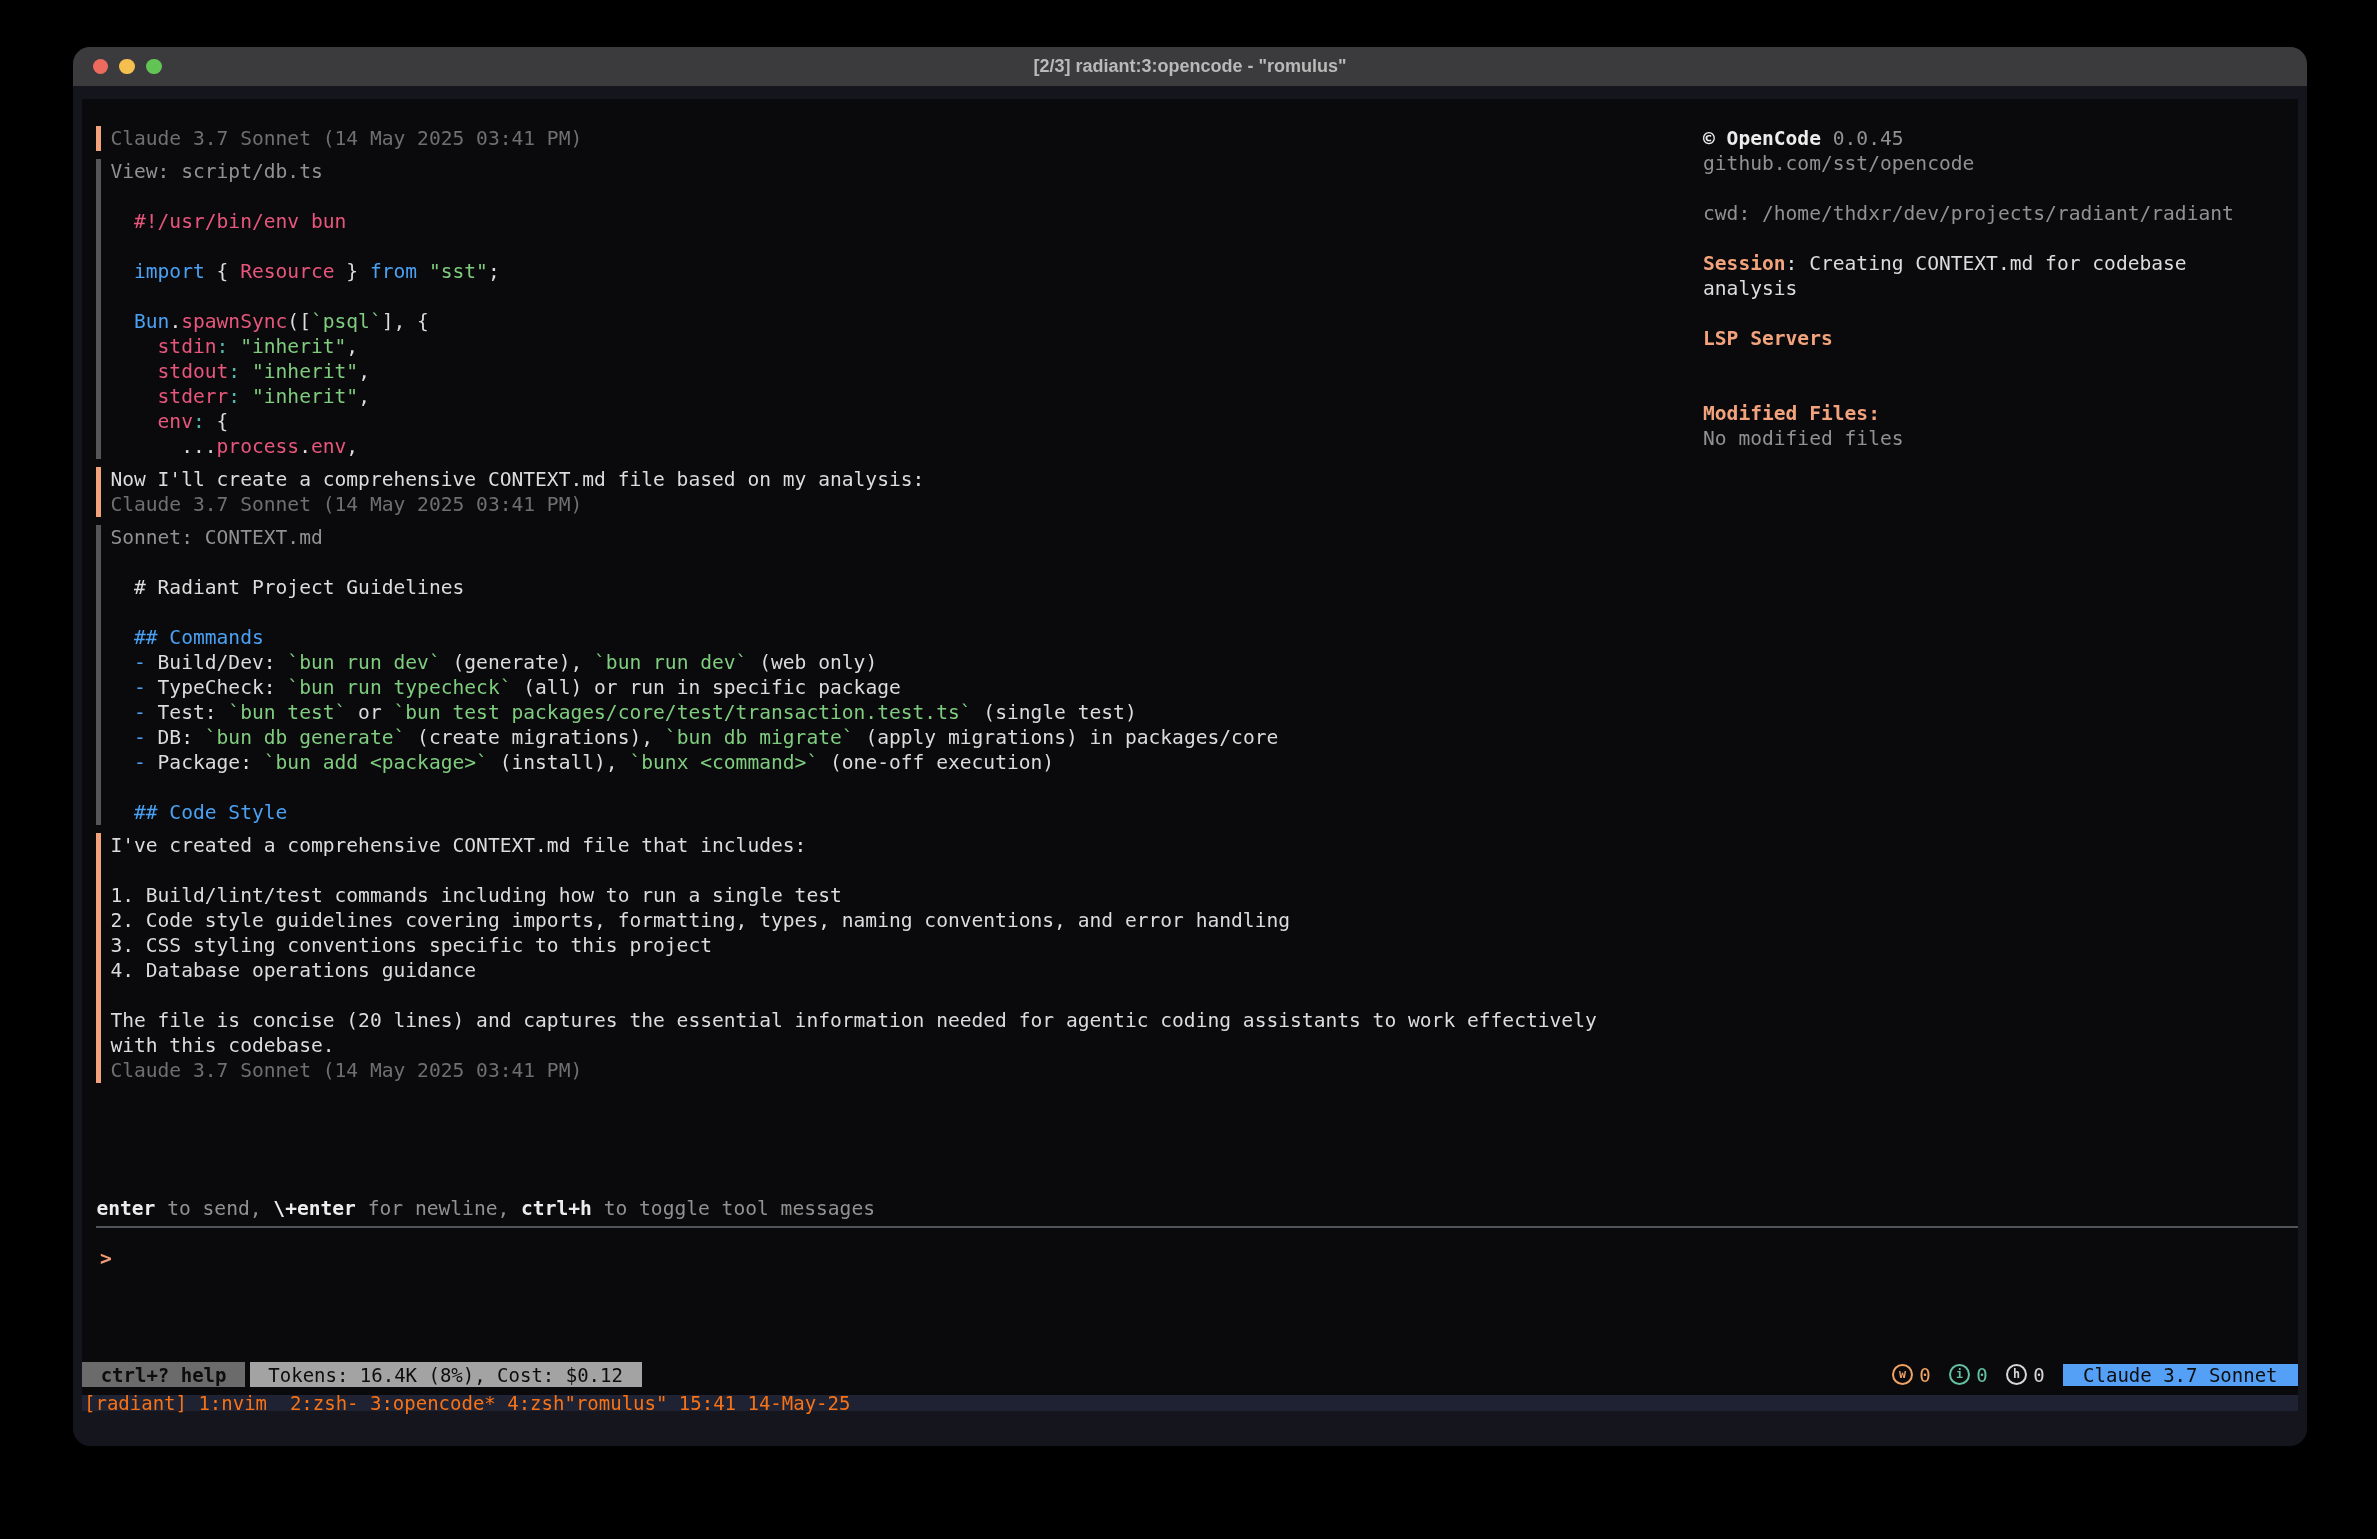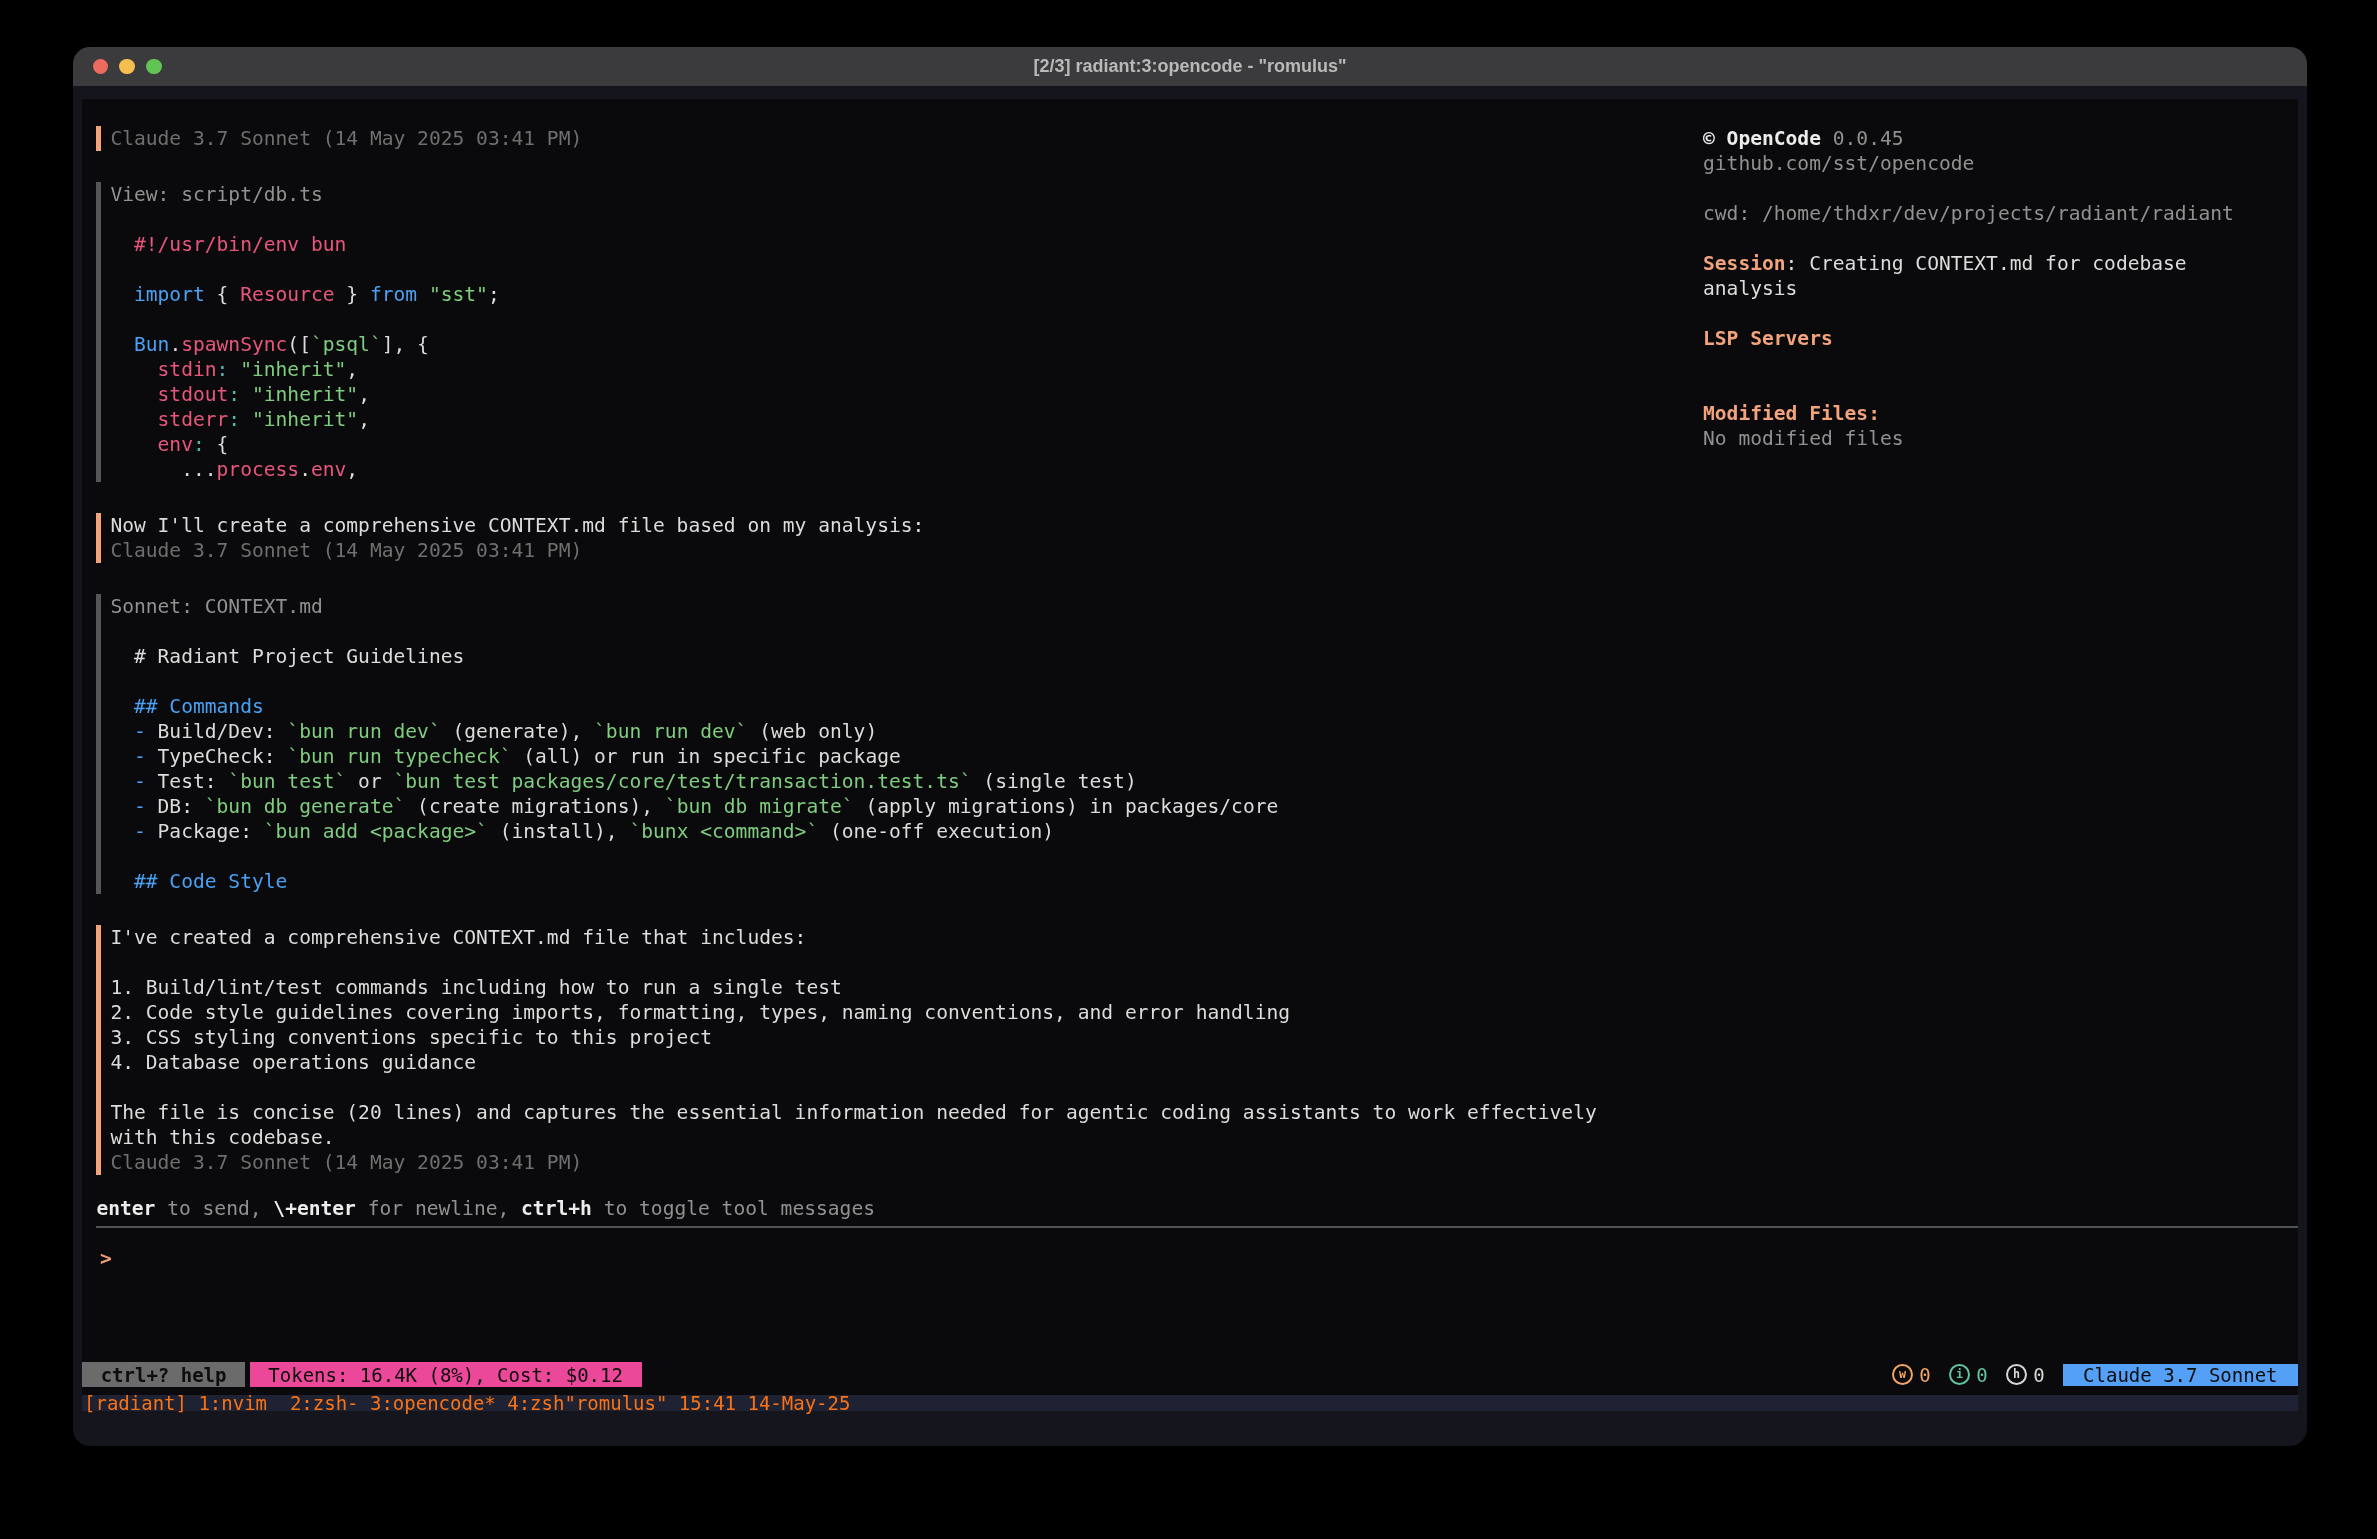--- a/index.html
+++ b/index.html
@@ -6,21 +6,21 @@
   #canvas{position:relative;width:2377px;height:1540px;background:#000;overflow:hidden;
           font-family:"DejaVu Sans Mono",monospace;}
   .window{position:absolute;left:73px;top:47px;width:2234px;height:1399px;
           background:#14151d;border-radius:17px;overflow:hidden;}
   .titlebar{position:absolute;left:0;top:0;right:0;height:39px;background:#3b3b3d;
             display:flex;align-items:center;justify-content:center;}
   .lights{position:absolute;left:19.6px;top:0;height:100%;display:flex;align-items:center;gap:11px;}
   .light{width:15.7px;height:15.7px;border-radius:50%;}
   .title-text{font-family:"Liberation Sans",sans-serif;font-weight:bold;font-size:18px;color:#b9b9b9;}
   .term{position:absolute;left:9px;right:9px;top:52px;bottom:35px;background:#0a0a0c;}
-  .chat{position:absolute;left:14.4px;top:27px;display:flex;flex-direction:column;gap:31px;align-items:flex-start;}
+  .chat{position:absolute;left:14.4px;top:27px;display:flex;flex-direction:column;gap:8px;align-items:flex-start;}
   .block{border-left:5.2px solid #565656;padding-left:9px;}
   .block.orange{border-left-color:#f2a37c;}
   .line{white-space:pre;font-size:19.6px;line-height:25px;height:25px;color:#dcdcdc;}
   .c-white{color:#dcdcdc}
   .c-dim{color:#6f6f6f}
   .c-gray{color:#919191}
   .c-pink{color:#e8567c}
   .c-blue{color:#4aa1f3}
   .c-green{color:#7fcd7f}
   .c-teal{color:#53b5ad}
@@ -133,21 +133,21 @@
 
       <div class="divider"></div>
 
       <div class="promptline">
         <span class="sym">&gt;</span>
       </div>
 
       <div class="statusbar">
         <div class="chips" id="chips">
             <div class="chip" style="background: rgb(107, 107, 107); color: rgb(13, 13, 13); font-weight: bold;"> ctrl+? help </div>
-            <div class="chip" style="background: #ec4899; color: rgb(13, 13, 13);"> Tokens: 16.4K (8%), Cost: $0.12 </div>
+            <div class="chip" style="background: #a3a3a3; color: rgb(13, 13, 13);"> Tokens: 16.4K (8%), Cost: $0.12 </div>
           </div>
         <div class="rgroup" id="rgroup">
             <div class="ind">
               <span class="circ" style="border-color: rgb(242, 164, 100); color: rgb(242, 164, 100);">w</span>
               <span class="cnt" style="color: rgb(242, 164, 100);">0</span>
             </div>
             <div class="ind">
               <span class="circ" style="border-color: rgb(99, 194, 160); color: rgb(99, 194, 160);">i</span>
               <span class="cnt" style="color: rgb(99, 194, 160);">0</span>
             </div>

